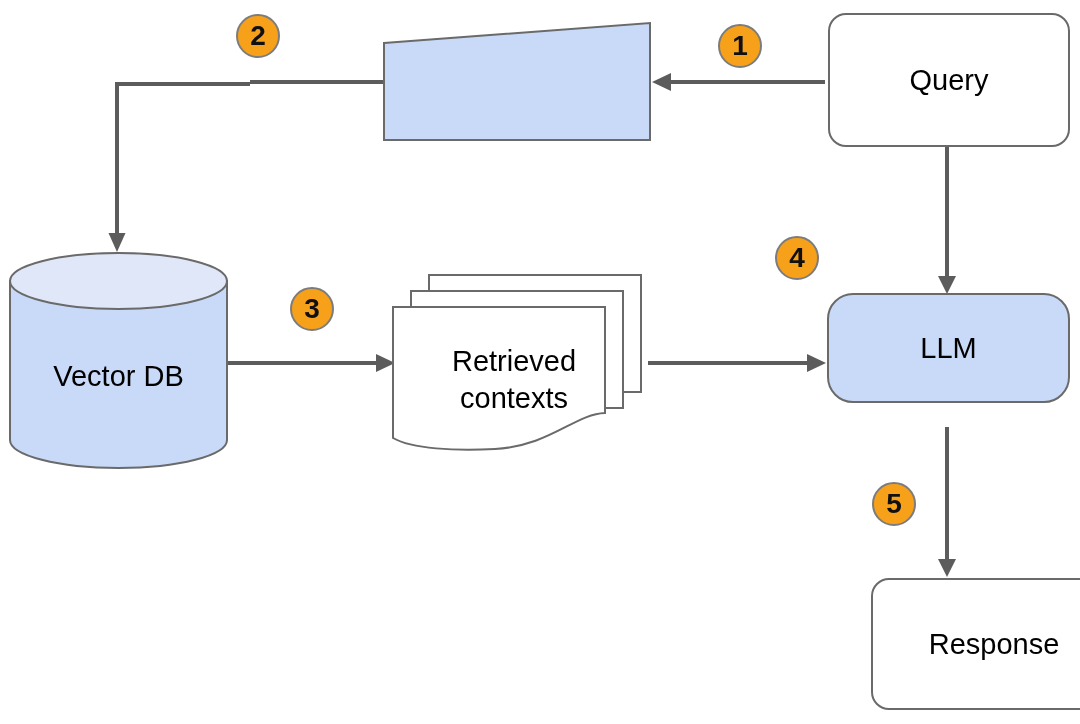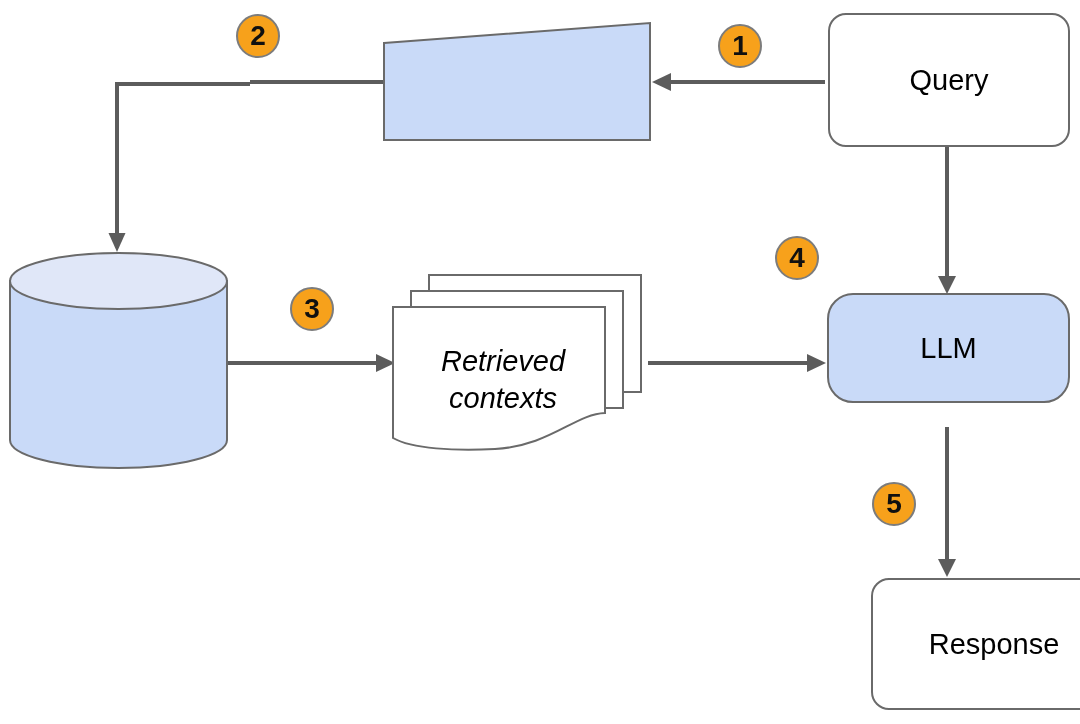--- a/index.html
+++ b/index.html
@@ -99,22 +99,23 @@
 
   <div class="node blue" style="left:827px; top:293px; width:243px; height:110px; border-radius:26px;">
     <span>LLM</span>
   </div>
 
   <div class="node" style="left:827px; top:578px; width:246px; height:132px;margin-left:44px;">
     <span>Response</span>
   </div>
 
 
+  <div class="shape-label" style="left:18px; top:352px; width:201px; height:50px;">Vector DB</div>
 
-  <div class="shape-label" style="left:423px; top:345px; width:160px; height:70px;font-style:italic;">Retrieved contexts</div>
+  <div class="shape-label" style="left:434px; top:345px; width:160px; height:70px;">Retrieved contexts</div>
 
   <div class="badge" style="left:718px; top:24px;">1</div>
   <div class="badge" style="left:236px; top:14px;">2</div>
   <div class="badge" style="left:290px; top:287px;">3</div>
   <div class="badge" style="left:775px; top:236px;">4</div>
   <div class="badge" style="left:872px; top:482px;">5</div>
 
 </div>
 
 </body></html>

